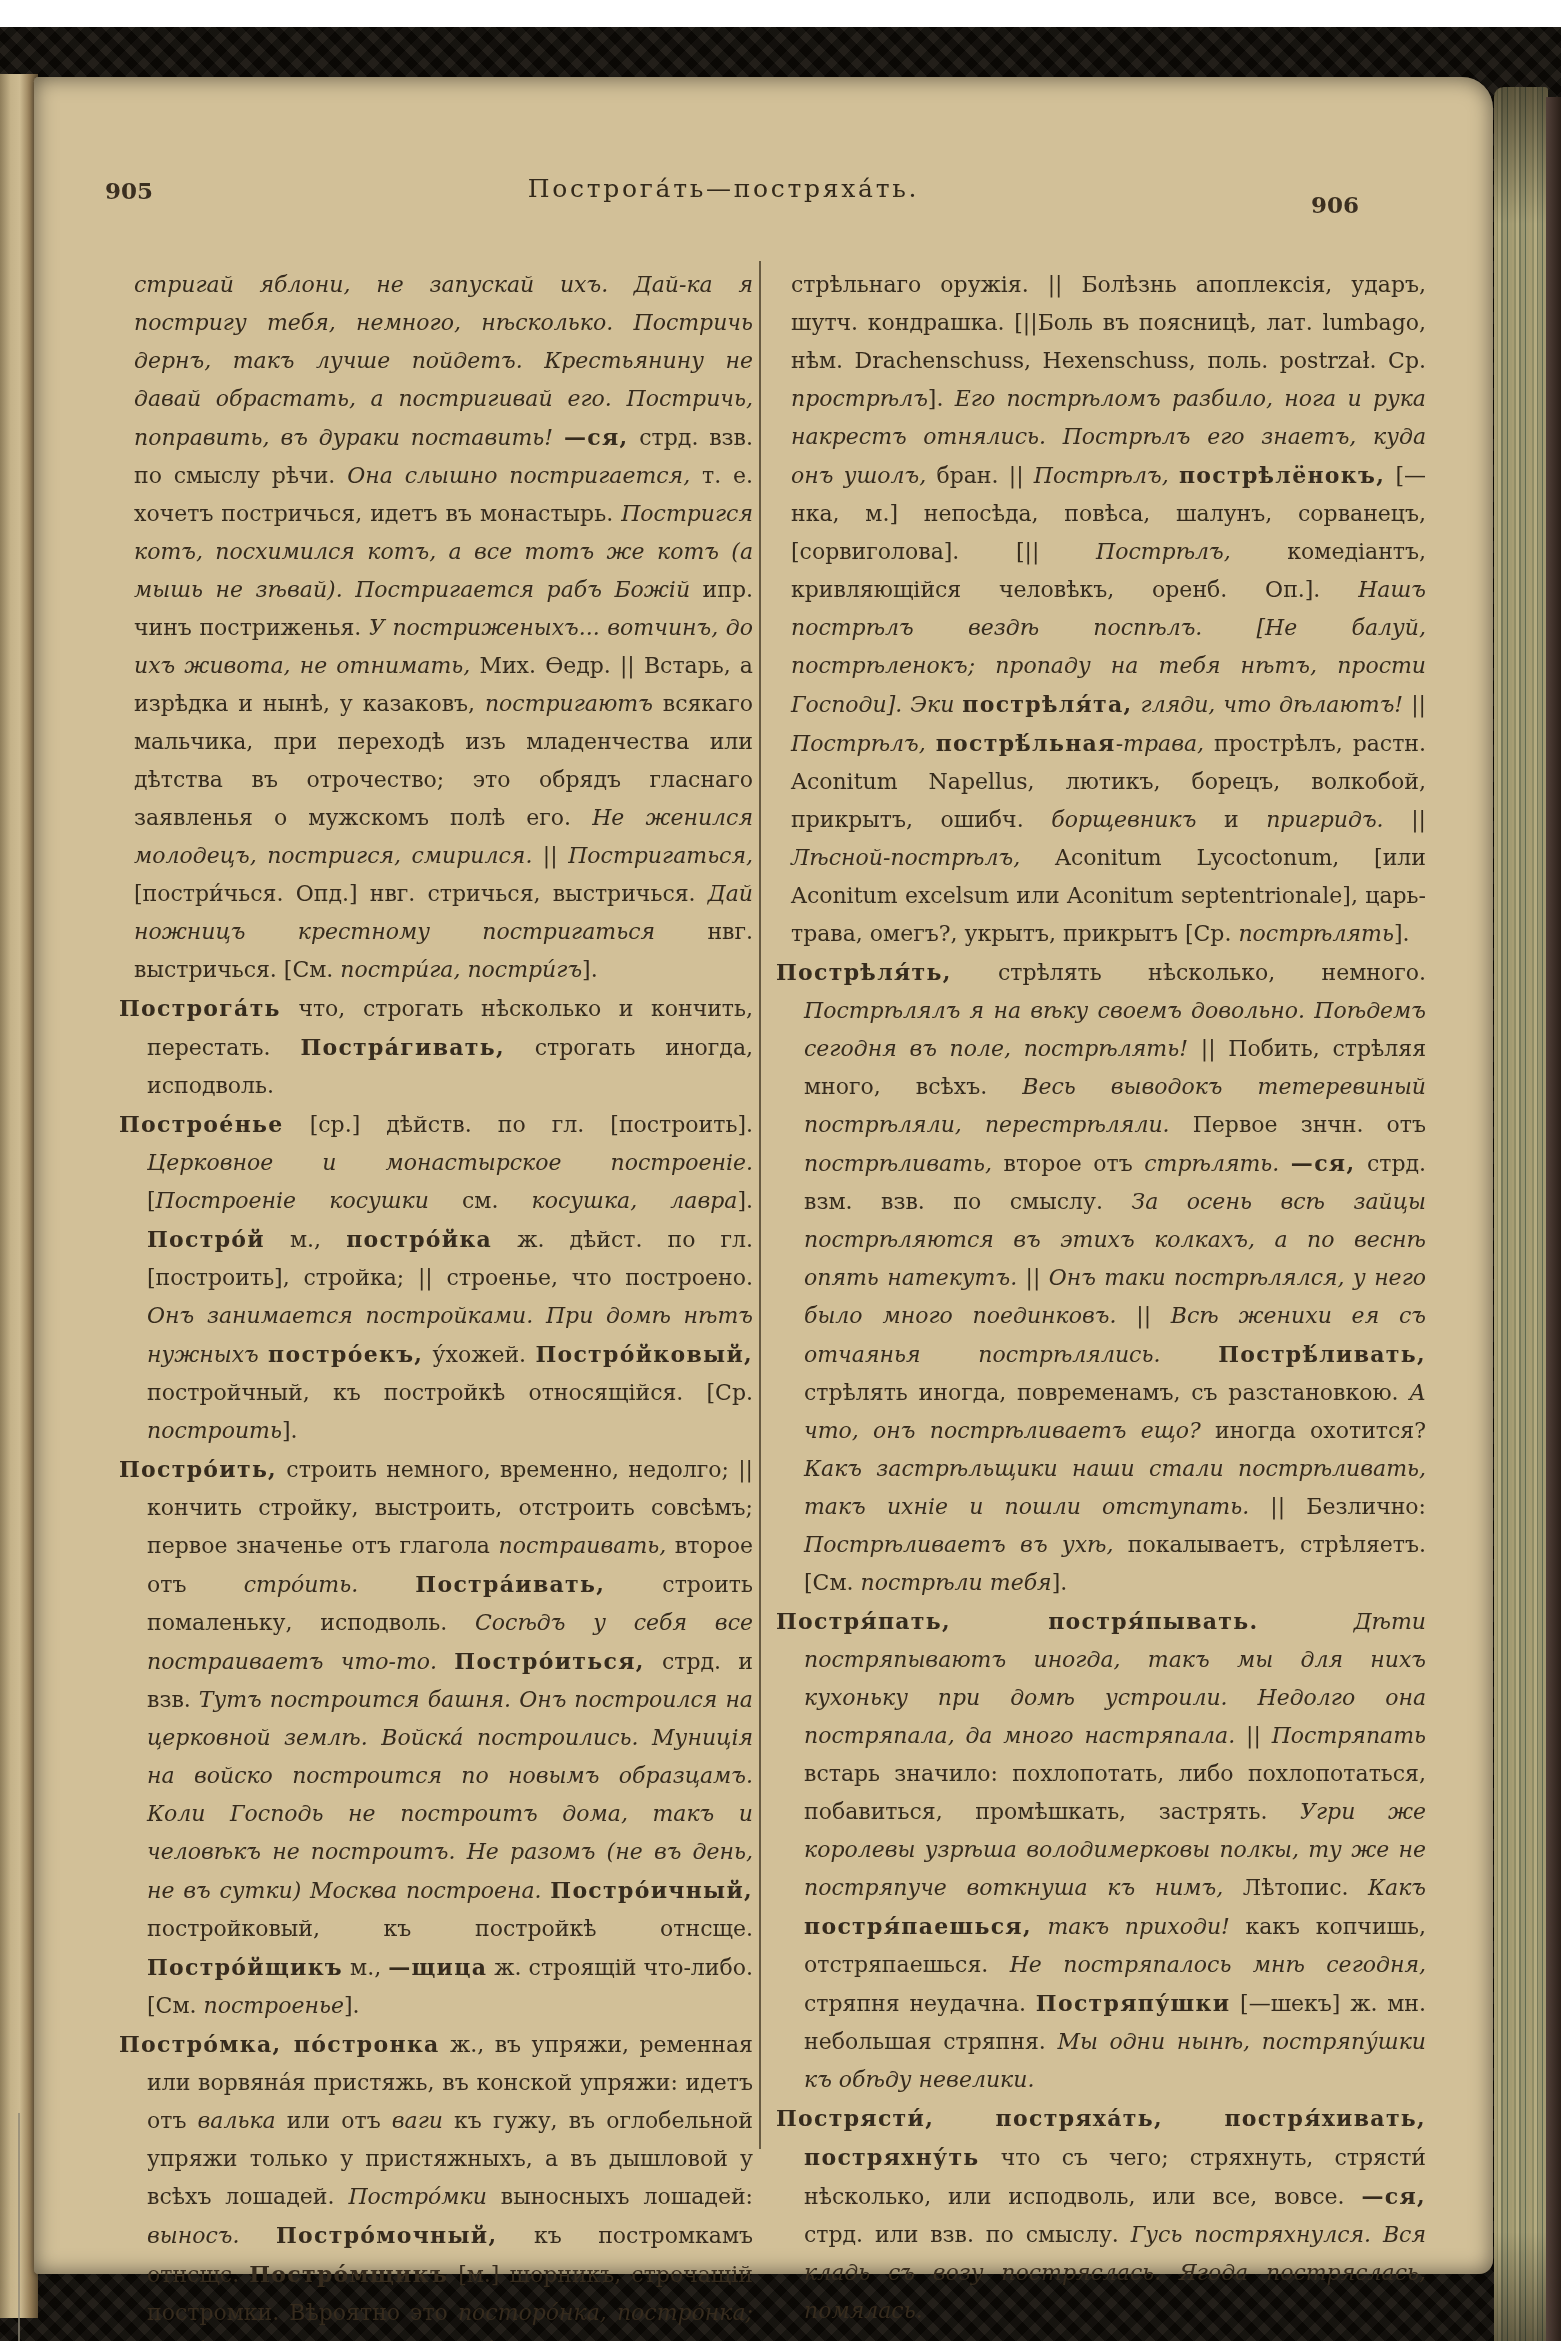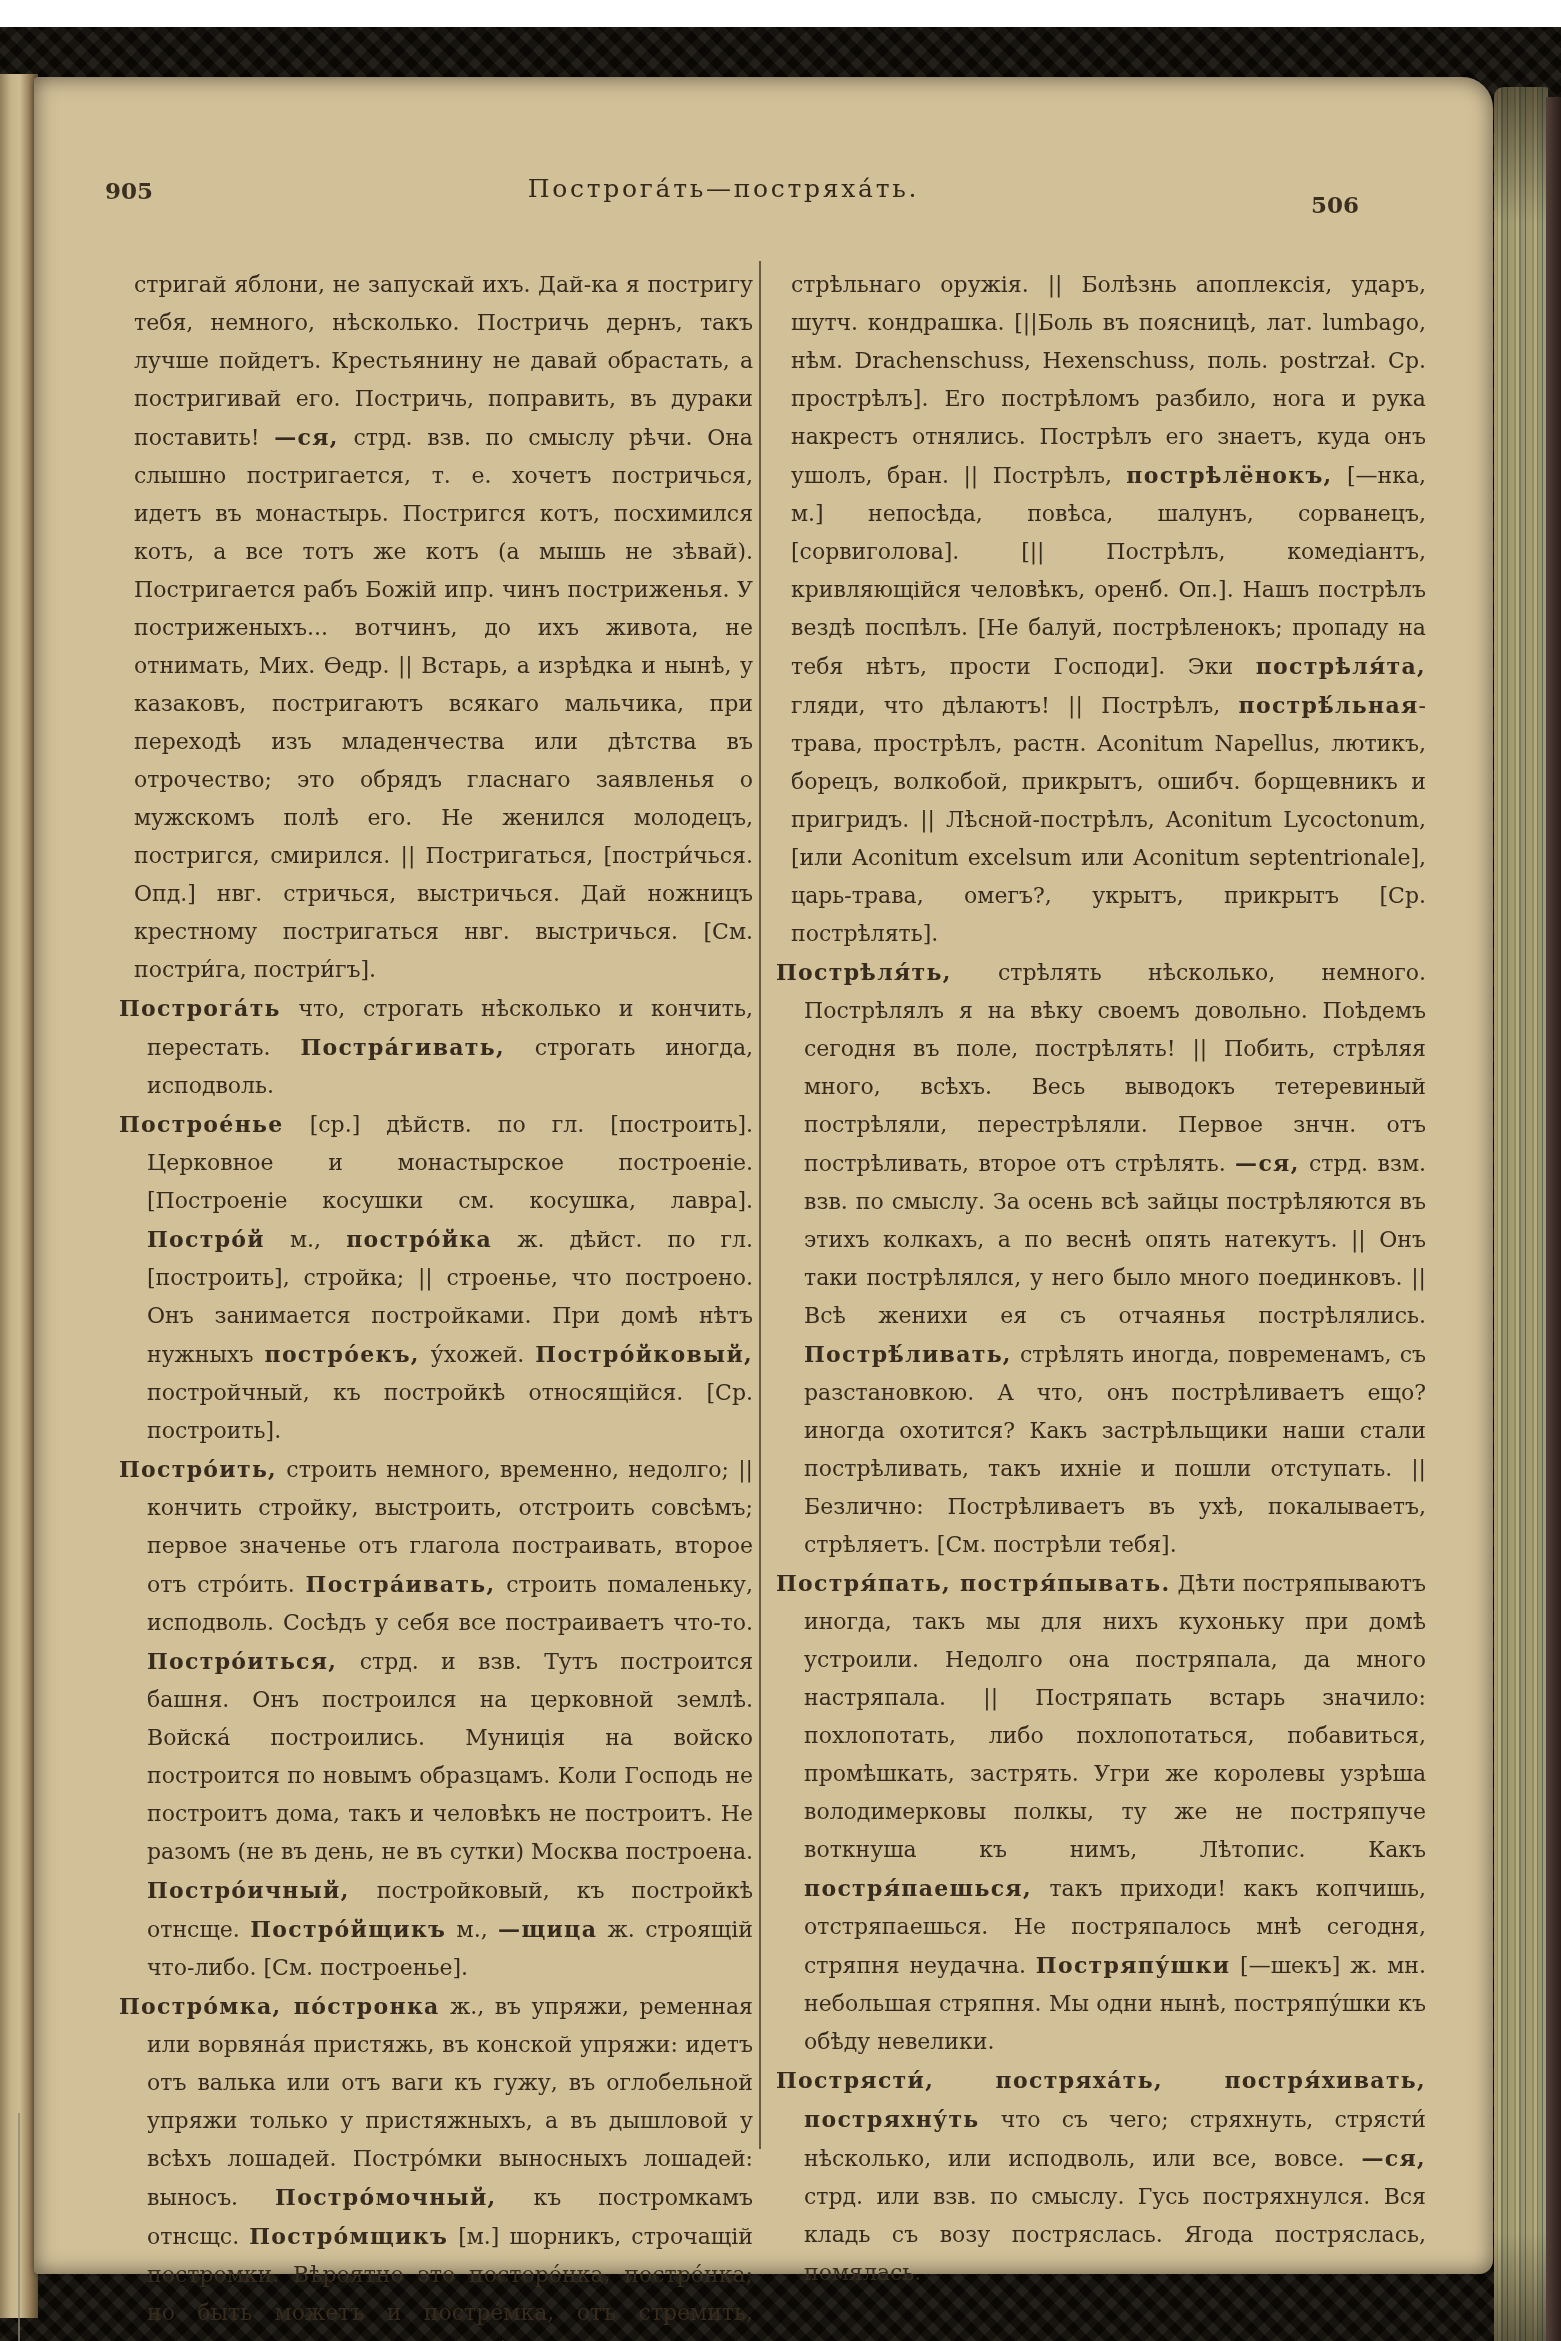--- a/index.html
+++ b/index.html
@@ -66,33 +66,33 @@
   }
   #left-column{left:85px;width:634px;}
   #right-column{left:742px;width:650px;}
   #column-divider{
     position:absolute;left:725px;top:184px;width:1.6px;height:1888px;
     background:#493d29;opacity:.78;
   }
   .entry{margin:0;padding-left:28px;text-indent:-28px;}
   .entry.cont{padding-left:15px;text-indent:0;}
   .seg-b{font-weight:bold;letter-spacing:1.3px;}
-  .seg-i{}
+  .seg-i{font-style:italic;}
 </style>
 </head>
 <body>
 
 <div id="screenshot">
   <div id="gutter-edge"></div>
   <div id="gutter-line"></div>
 
   <div id="book-page">
     <div id="page-number-left">905</div>
     <div id="running-title">Построга́ть—постряха́ть.</div>
-    <div id="page-number-right">506</div>
+    <div id="page-number-right">906</div>
 
     <div id="column-divider"></div>
     <div id="left-column" class="column">
         <p class="entry cont"><span class="seg-i">стригай яблони, не запускай ихъ. Дай-ка я постригу тебя, немного, нѣсколько. Постричь дернъ, такъ лучше пойдетъ. Крестьянину не давай обрастать, а постригивай его. Постричь, поправить, въ дураки поставить! </span><span class="seg-b">—ся,</span><span class="seg-n"> стрд. взв. по смыслу рѣчи. </span><span class="seg-i">Она слышно постригается,</span><span class="seg-n"> т. е. хочетъ постричься, идетъ въ монастырь. </span><span class="seg-i">Постригся котъ, посхимился котъ, а все тотъ же котъ (а мышь не зѣвай). Постригается рабъ Божій</span><span class="seg-n"> ипр. чинъ постриженья. </span><span class="seg-i">У постриженыхъ... вотчинъ, до ихъ живота, не отнимать,</span><span class="seg-n"> Мих. Ѳедр. || Встарь, а изрѣдка и нынѣ, у казаковъ, </span><span class="seg-i">постригаютъ</span><span class="seg-n"> всякаго мальчика, при переходѣ изъ младенчества или дѣтства въ отрочество; это обрядъ гласнаго заявленья о мужскомъ полѣ его. </span><span class="seg-i">Не женился молодецъ, постригся, смирился.</span><span class="seg-n"> || </span><span class="seg-i">Постригаться,</span><span class="seg-n"> [постри́чься. Опд.] нвг. стричься, выстричься. </span><span class="seg-i">Дай ножницъ крестному постригаться</span><span class="seg-n"> нвг. выстричься. [См. </span><span class="seg-i">постри́га, постри́гъ</span><span class="seg-n">].</span></p>
         <p class="entry"><span class="seg-b">Построга́ть</span><span class="seg-n"> что, строгать нѣсколько и кончить, перестать. </span><span class="seg-b">Постра́гивать,</span><span class="seg-n"> строгать иногда, исподволь.</span></p>
         <p class="entry"><span class="seg-b">Построе́нье</span><span class="seg-n"> [ср.] дѣйств. по гл. [построить]. </span><span class="seg-i">Церковное и монастырское построеніе.</span><span class="seg-n"> [</span><span class="seg-i">Построеніе косушки</span><span class="seg-n"> см. </span><span class="seg-i">косушка, лавра</span><span class="seg-n">]. </span><span class="seg-b">Постро́й</span><span class="seg-n"> м., </span><span class="seg-b">постро́йка</span><span class="seg-n"> ж. дѣйст. по гл. [построить], стройка; || строенье, что построено. </span><span class="seg-i">Онъ занимается постройками. При домѣ нѣтъ нужныхъ</span><span class="seg-n"> </span><span class="seg-b">постро́екъ,</span><span class="seg-n"> у́хожей. </span><span class="seg-b">Постро́йковый,</span><span class="seg-n"> постройчный, къ постройкѣ относящійся. [Ср. </span><span class="seg-i">построить</span><span class="seg-n">].</span></p>
         <p class="entry"><span class="seg-b">Постро́ить,</span><span class="seg-n"> строить немного, временно, недолго; || кончить стройку, выстроить, отстроить совсѣмъ; первое значенье отъ глагола </span><span class="seg-i">постраивать,</span><span class="seg-n"> второе отъ </span><span class="seg-i">стро́ить.</span><span class="seg-n"> </span><span class="seg-b">Постра́ивать,</span><span class="seg-n"> строить помаленьку, исподволь. </span><span class="seg-i">Сосѣдъ у себя все постраиваетъ что-то.</span><span class="seg-n"> </span><span class="seg-b">Постро́иться,</span><span class="seg-n"> стрд. и взв. </span><span class="seg-i">Тутъ построится башня. Онъ построился на церковной землѣ. Войска́ построились. Муниція на войско построится по новымъ образцамъ. Коли Господь не построитъ дома, такъ и человѣкъ не построитъ. Не разомъ (не въ день, не въ сутки) Москва построена.</span><span class="seg-n"> </span><span class="seg-b">Постро́ичный,</span><span class="seg-n"> постройковый, къ постройкѣ отнсще. </span><span class="seg-b">Постро́йщикъ</span><span class="seg-n"> м., </span><span class="seg-b">—щица</span><span class="seg-n"> ж. строящій что-либо. [См. </span><span class="seg-i">построенье</span><span class="seg-n">].</span></p>
         <p class="entry"><span class="seg-b">Постро́мка, по́стронка</span><span class="seg-n"> ж., въ упряжи, ременная или ворвяна́я пристяжь, въ конской упряжи: идетъ отъ </span><span class="seg-i">валька</span><span class="seg-n"> или отъ </span><span class="seg-i">ваги</span><span class="seg-n"> къ гужу, въ оглобельной упряжи только у пристяжныхъ, а въ дышловой у всѣхъ лошадей. </span><span class="seg-i">Постро́мки</span><span class="seg-n"> выносныхъ лошадей: </span><span class="seg-i">выносъ.</span><span class="seg-n"> </span><span class="seg-b">Постро́мочный,</span><span class="seg-n"> къ постромкамъ отнсщс. </span><span class="seg-b">Постро́мщикъ</span><span class="seg-n"> [м.] шорникъ, строчащій постромки. Вѣроятно это </span><span class="seg-i">посторо́нка, постро́нка;</span><span class="seg-n"> но быть можетъ и </span><span class="seg-i">постре́мка,</span><span class="seg-n"> отъ </span><span class="seg-i">стремить, стремъ,</span><span class="seg-n"> напряженье; || </span><span class="seg-i">Постро́мка</span><span class="seg-n"> вят. стремя, отъ </span></p>
       </div>
     <div id="right-column" class="column">

